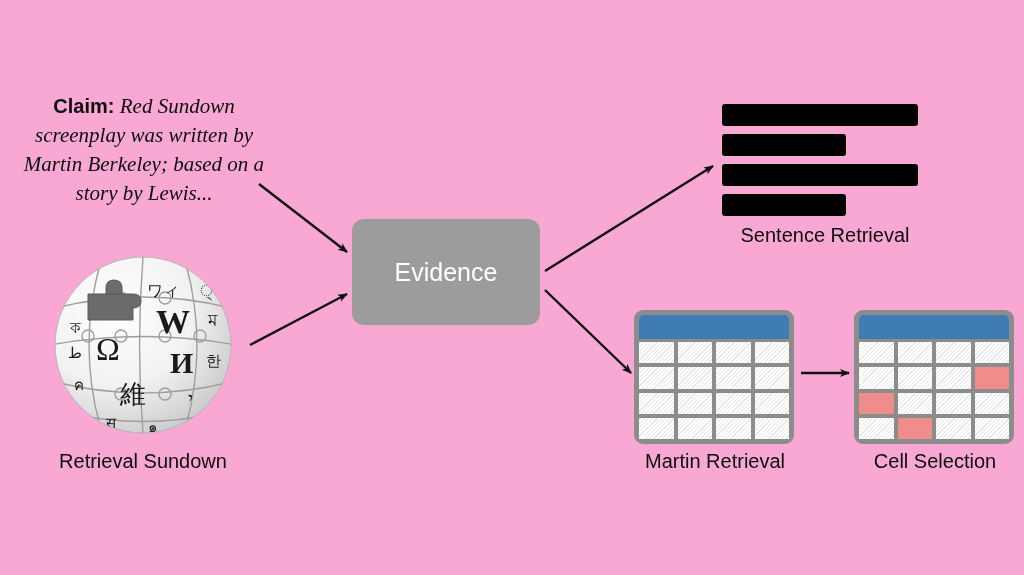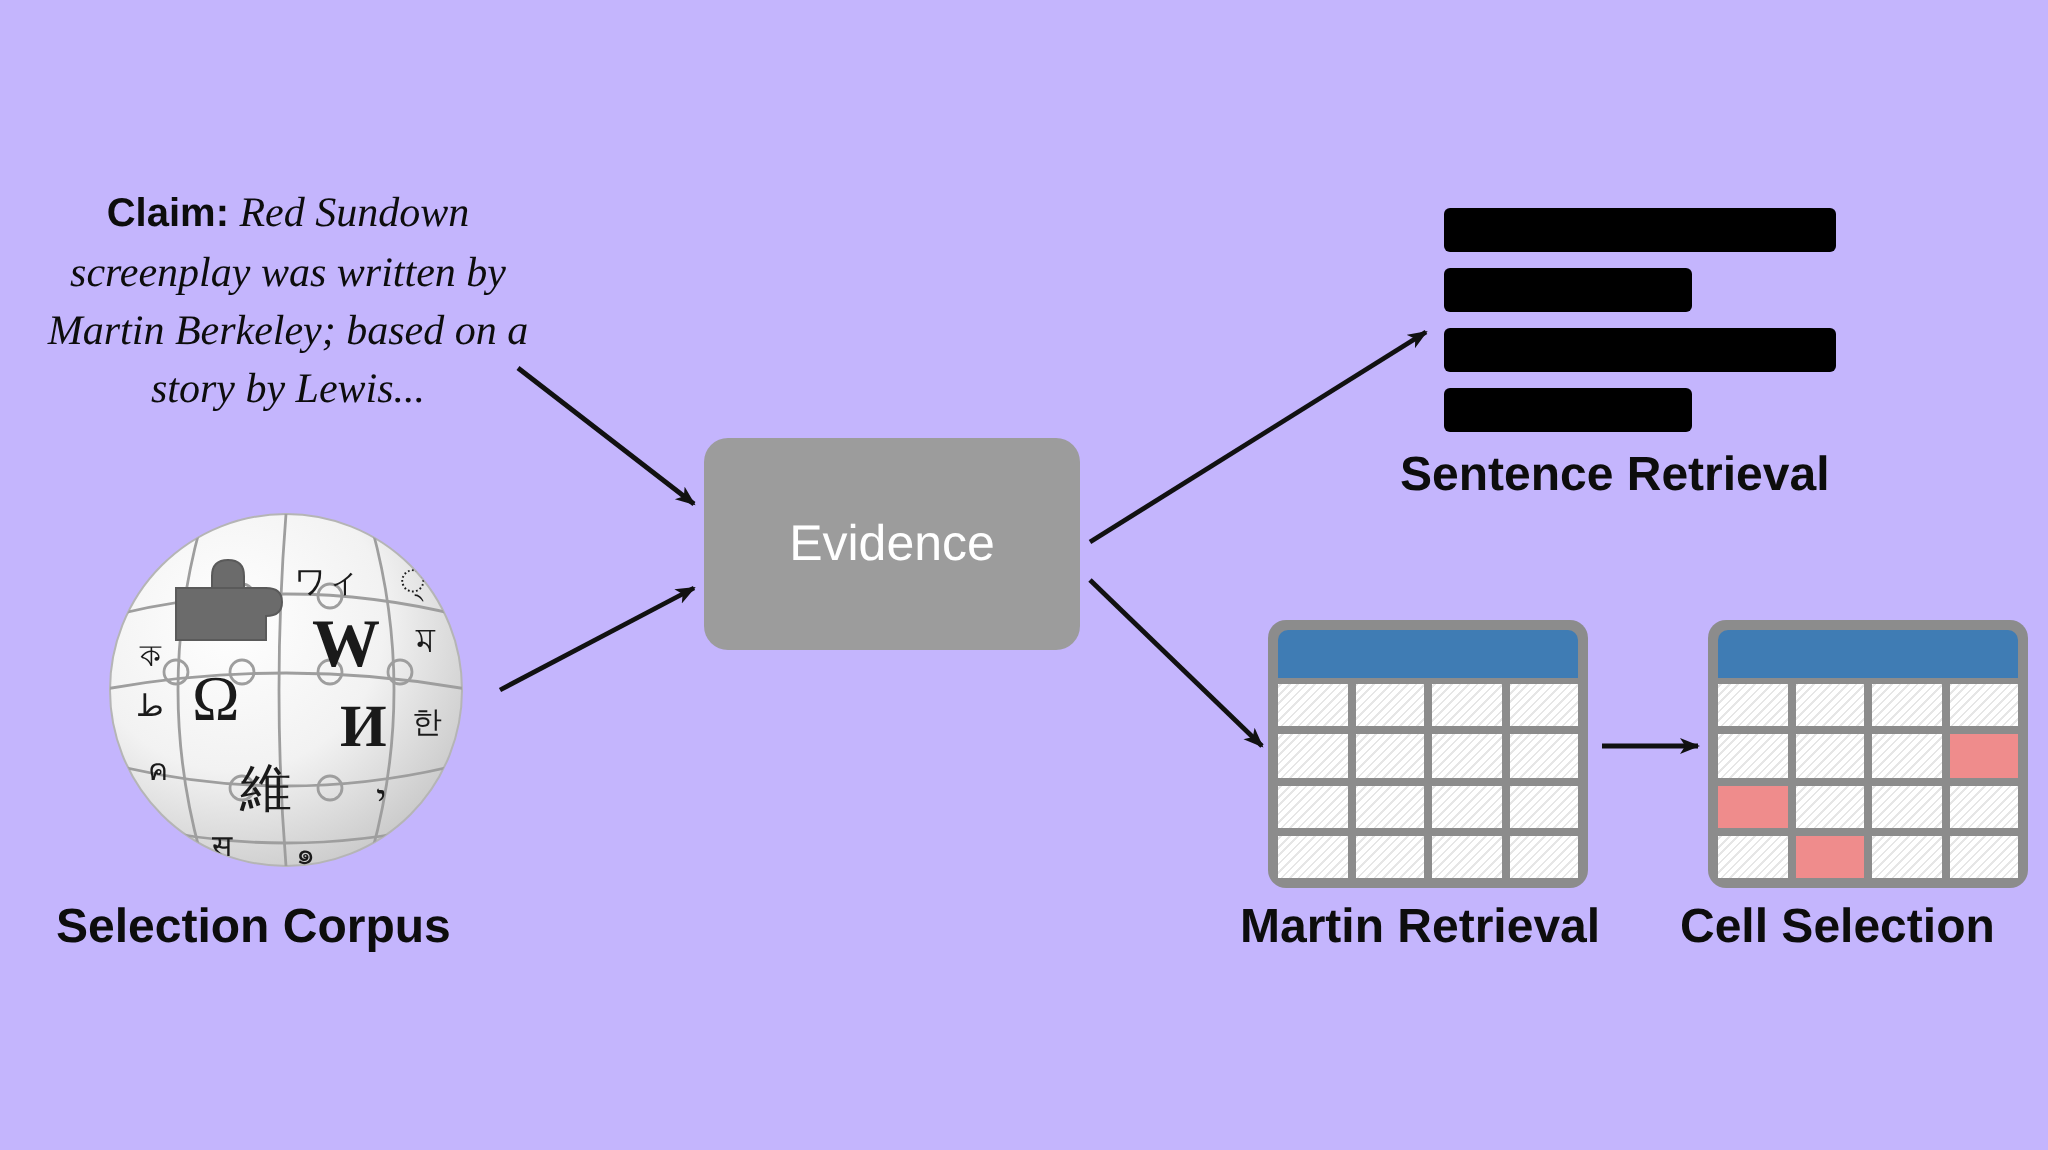--- a/index.html
+++ b/index.html
@@ -4,21 +4,21 @@
 <style>
   html, body {
     margin: 0;
     padding: 0;
     background: #ffffff;
   }
   #canvas {
     position: relative;
     width: 1024px;
     height: 575px;
-    background: #c4b5fd;
+    background: #f9a8d4;
     overflow: hidden;
     font-family: "Liberation Sans", sans-serif;
   }
 
   
   #claim-block {
     position: absolute;
     left: 8px;
     top: 92px;
     width: 272px;
@@ -45,23 +45,24 @@
     top: 248px;
     width: 190px;
     height: 190px;
   }
   #globe-wrap svg { display: block; }
 
   
   .fig-label {
     position: absolute;
     font-family: "Liberation Sans", sans-serif;
-    font-weight: bold;
-    font-size: 24px;
+    font-weight: normal;
+    font-size: 20px;
     color: #0d0d0d;
+    text-align: center;
     white-space: nowrap;
   }
   #label-corpus   { left: 28px;  top: 450px; width: 230px; }
   #label-sentence { left: 700px; top: 224px; width: 250px; }
   #label-table    { left: 620px; top: 450px; width: 190px; }
   #label-cell     { left: 840px; top: 450px; width: 190px; }
 
   
   #retriever-box {
     position: absolute;
@@ -218,21 +219,21 @@
           <text x="26" y="142" font-size="15">ค</text>
           <text x="158" y="118" font-size="15">한</text>
           <text x="140" y="158" font-size="20">י</text>
           <text x="58" y="180" font-size="15">स</text>
           <text x="100" y="184" font-size="15">๑</text>
         </g>
       </g>
     </svg>
   </div>
 
-  <div class="fig-label" id="label-corpus">Selection Corpus</div>
+  <div class="fig-label" id="label-corpus">Retrieval Sundown</div>
 
   <div id="retriever-box">
     <div>Evidence</div>
   </div>
 
   <div id="sentence-group">
     <div class="sent-bar" style="top:0px;width:196px;"></div>
     <div class="sent-bar" style="top:30px;width:124px;"></div>
     <div class="sent-bar" style="top:60px;width:196px;"></div>
     <div class="sent-bar" style="top:90px;width:124px;"></div>

